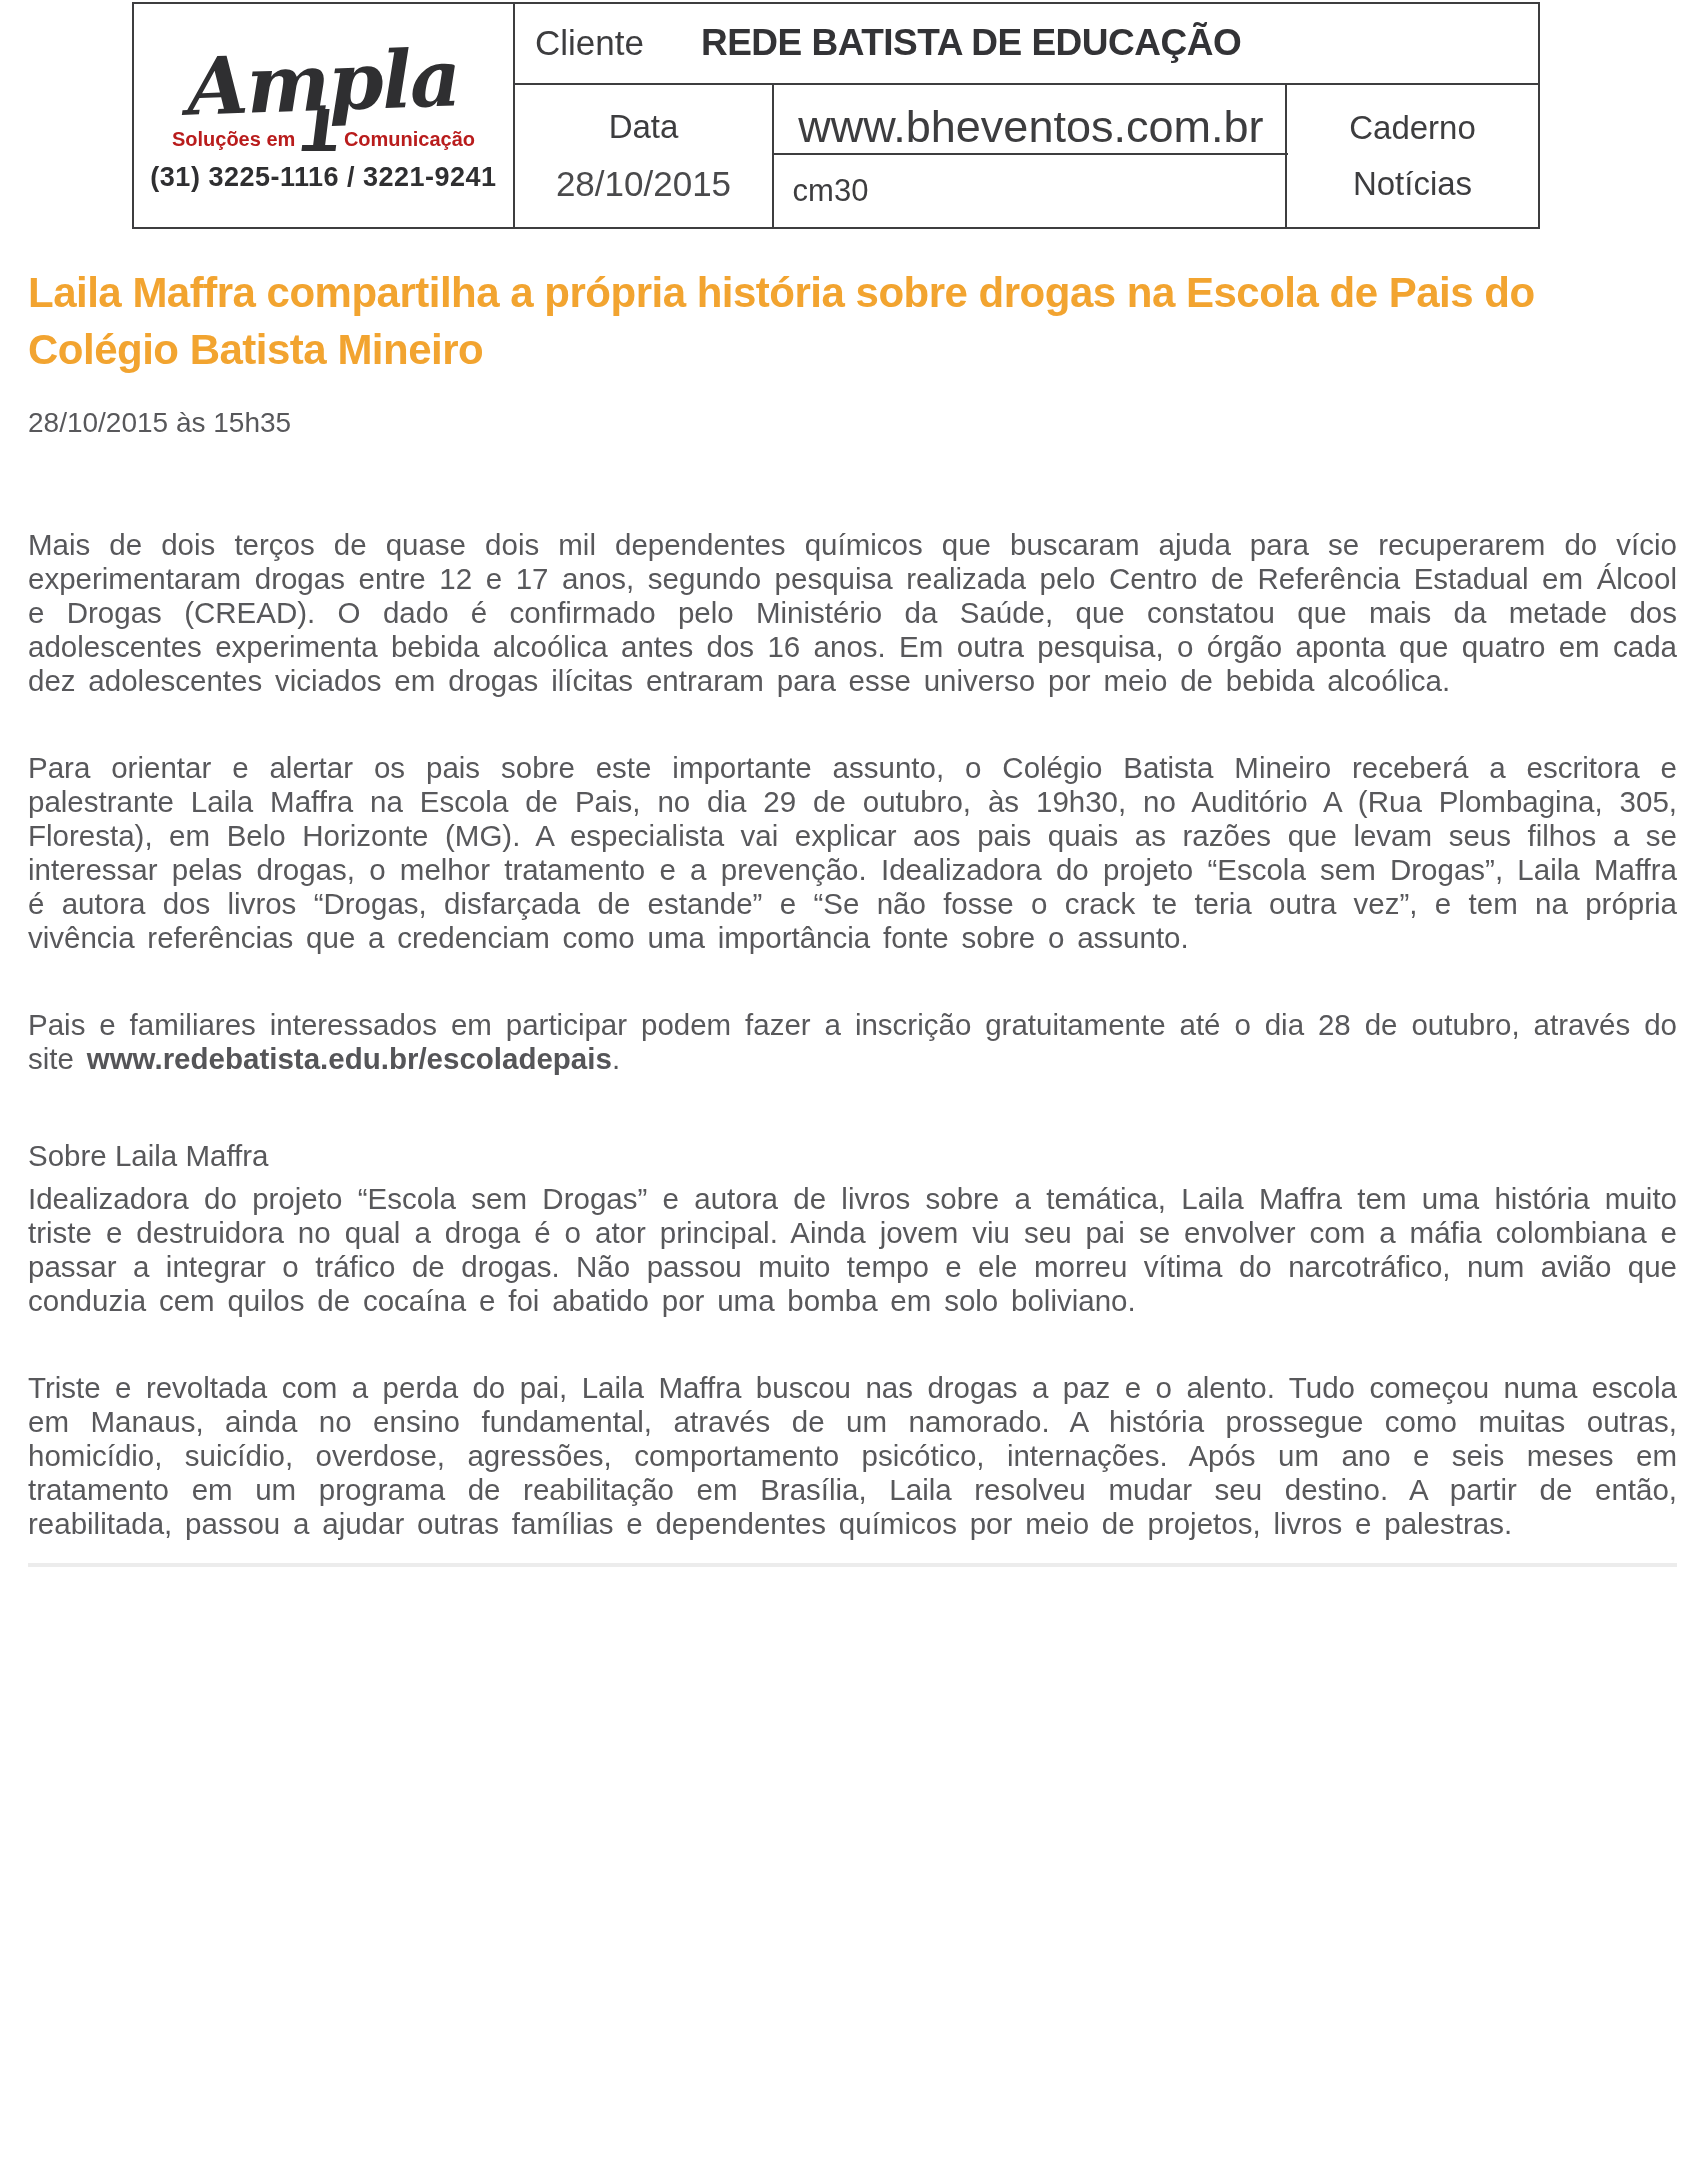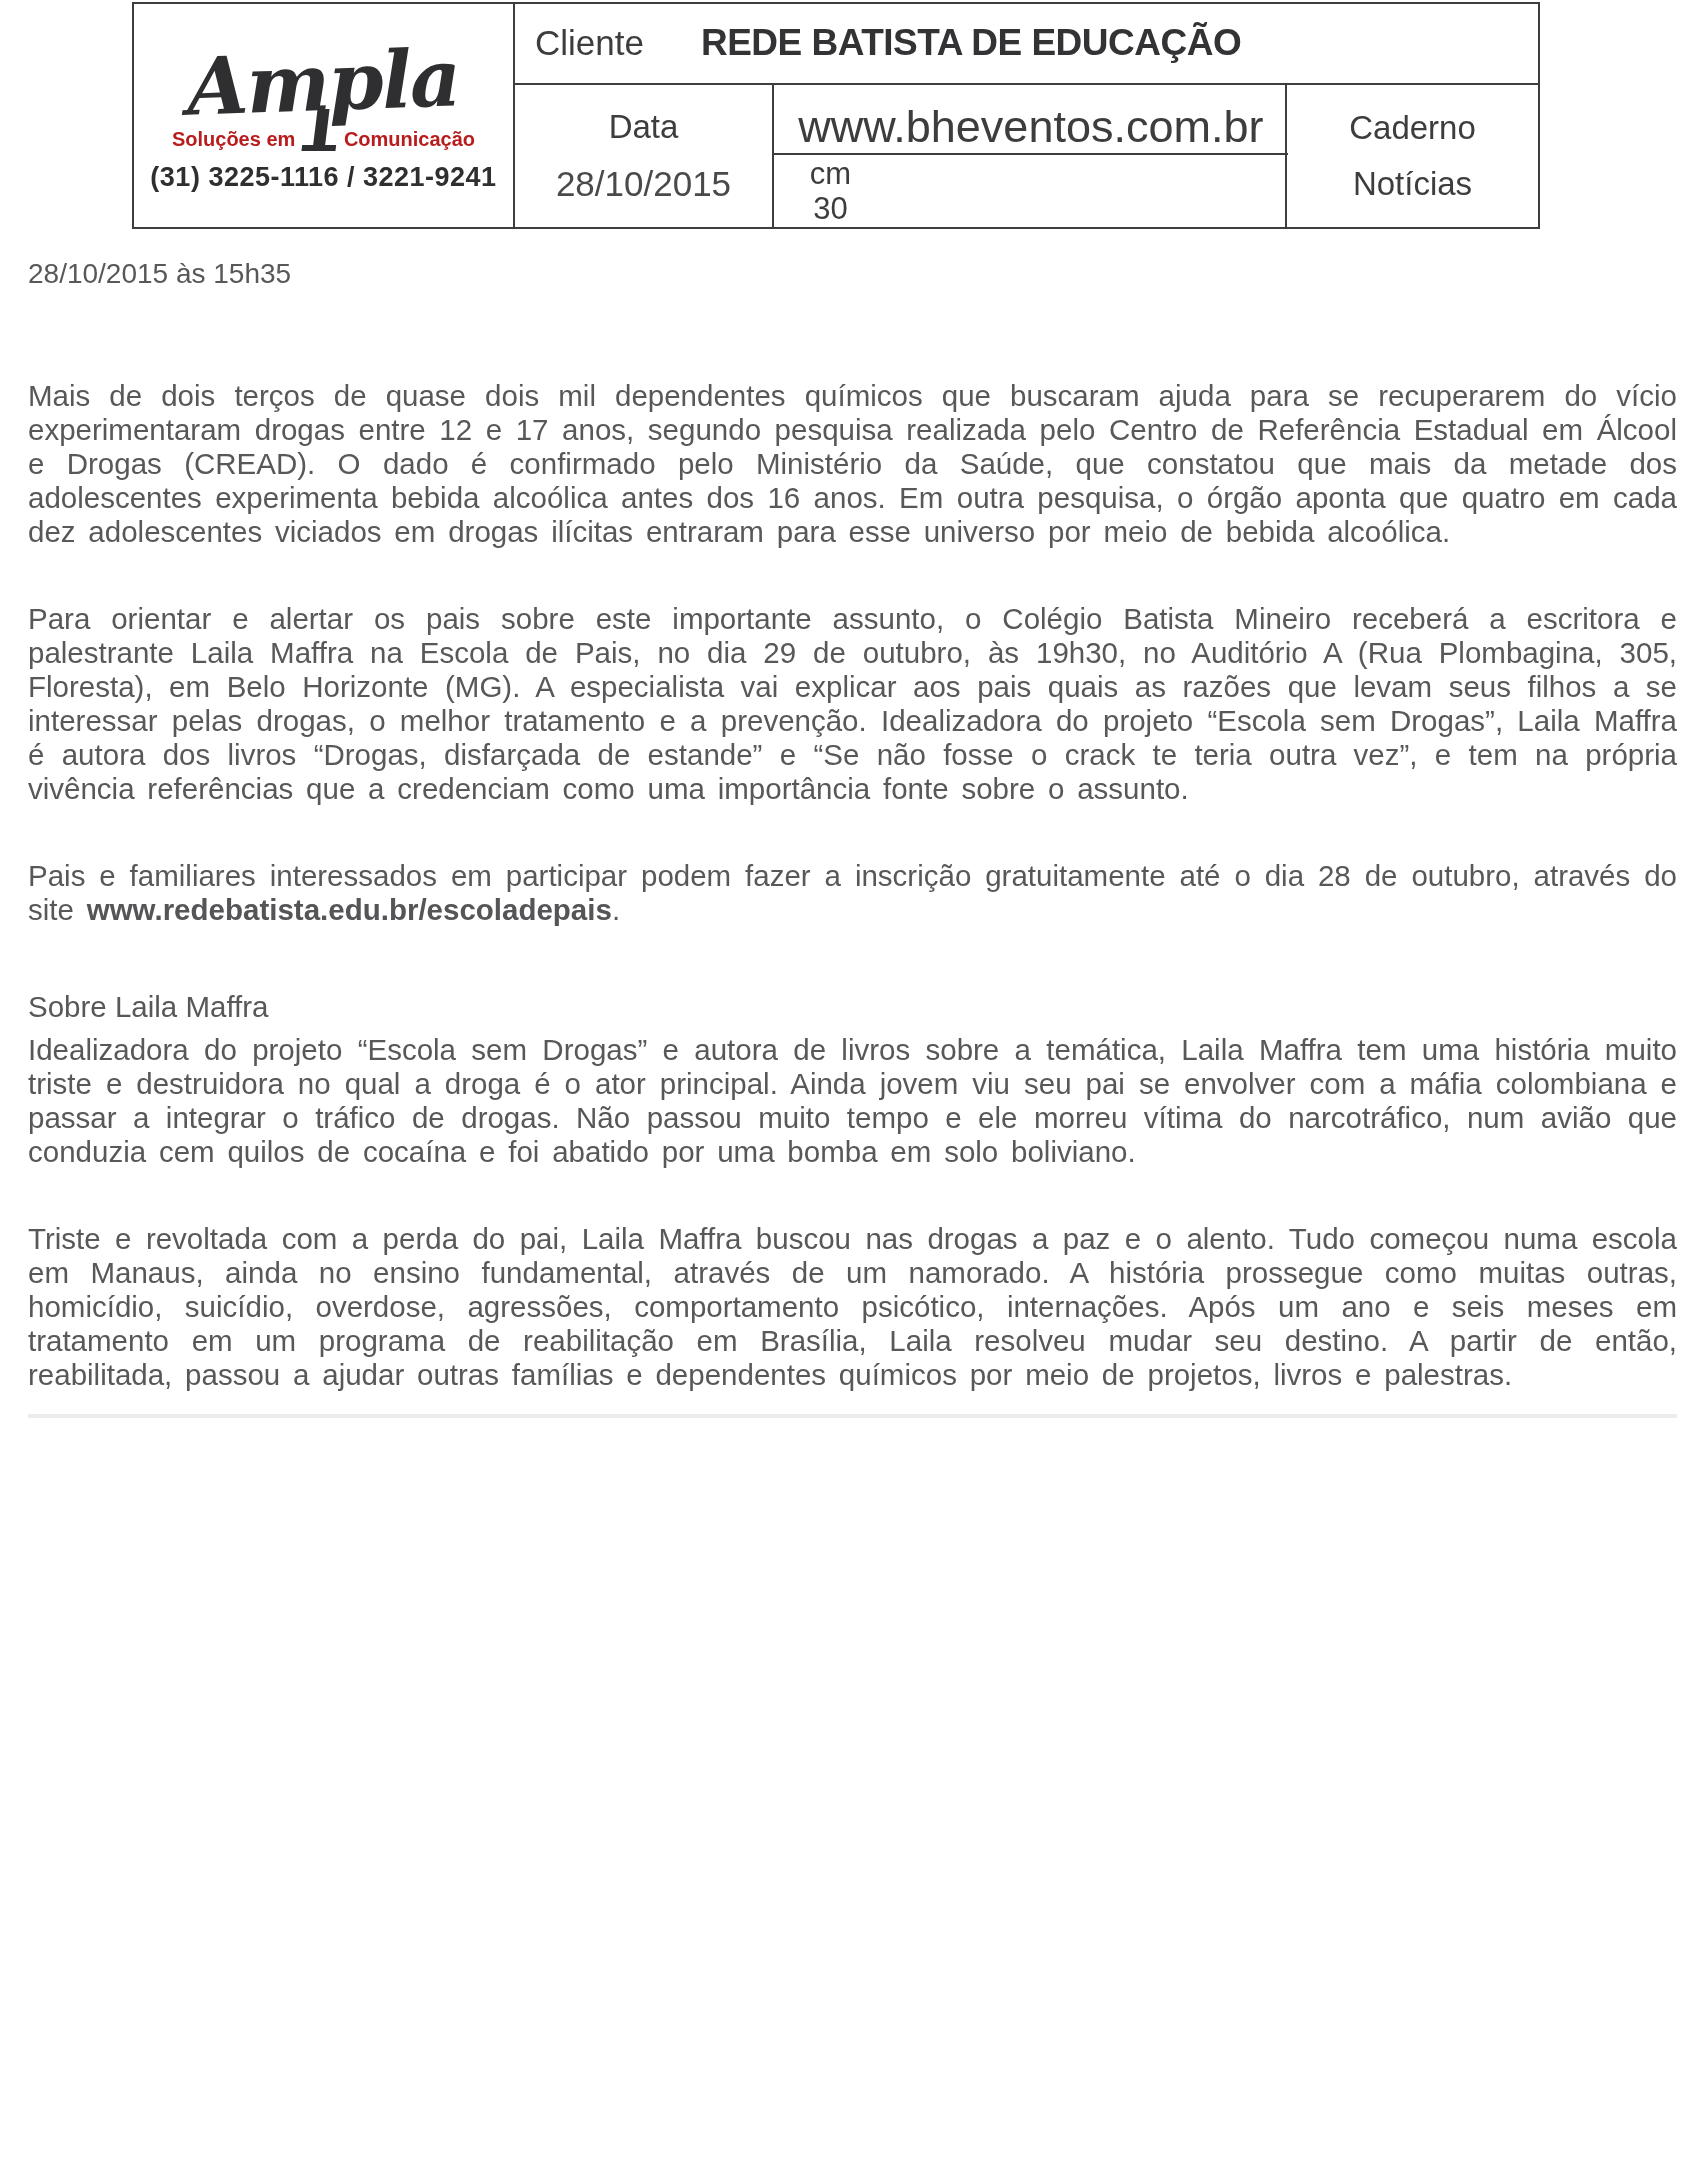--- a/index.html
+++ b/index.html
@@ -76,21 +76,21 @@
     margin-top:16px;
   }
   .mid-bottom { display:flex; }
   .pagina-cell {
     flex:1; border-right:2.8px solid #3d3d3f;
     display:flex; align-items:center;
     font-size:33px; padding-left:31px;
   }
   .cm-cell {
     width:113px;
-    display:flex; flex-direction:column; align-items:center; justify-content:center;
+    display:flex; flex-direction:row; align-items:center; justify-content:center;
     font-size:31px; line-height:35px;
   }
 
   .caderno-cell {
     width:253px; border-left:2.8px solid #3d3d3f; margin-left:-2.8px;
     display:flex; flex-direction:column; align-items:center; justify-content:space-evenly;
     font-size:33px; padding:5.5px 0;
   }
 
   
@@ -154,20 +154,21 @@
       </div>
       <div class="caderno-cell">
         <span>Caderno</span>
         <span>Notícias</span>
       </div>
     </div>
   </div>
 </div>
 
 <div class="article">
+  <h1 class="article-title">Laila Maffra compartilha a própria história sobre drogas na Escola de Pais do Colégio Batista Mineiro</h1>
   <div class="article-timestamp">28/10/2015 às 15h35</div>
 
   <p class="para">Mais de dois terços de quase dois mil dependentes químicos que buscaram ajuda para se recuperarem do vício experimentaram drogas entre 12 e 17 anos, segundo pesquisa realizada pelo Centro de Referência Estadual em Álcool e Drogas (CREAD). O dado é confirmado pelo Ministério da Saúde, que constatou que mais da metade dos adolescentes experimenta bebida alcoólica antes dos 16 anos. Em outra pesquisa, o órgão aponta que quatro em cada dez adolescentes viciados em drogas ilícitas entraram para esse universo por meio de bebida alcoólica.</p>
 
   <p class="para">Para orientar e alertar os pais sobre este importante assunto, o Colégio Batista Mineiro receberá a escritora e palestrante Laila Maffra na Escola de Pais, no dia 29 de outubro, às 19h30, no Auditório A (Rua Plombagina, 305, Floresta), em Belo Horizonte (MG). A especialista vai explicar aos pais quais as razões que levam seus filhos a se interessar pelas drogas, o melhor tratamento e a prevenção. Idealizadora do projeto “Escola sem Drogas”, Laila Maffra é autora dos livros “Drogas, disfarçada de estande” e “Se não fosse o crack te teria outra vez”, e tem na própria vivência referências que a credenciam como uma importância fonte sobre o assunto.</p>
 
   <p class="para"><span>Pais e familiares interessados em participar podem fazer a inscrição gratuitamente até o dia 28 de outubro, através do site </span><span class="bold-link">www.redebatista.edu.br/escoladepais</span><span>.</span></p>
 
   <div>
     <div class="sobre-heading">Sobre Laila Maffra</div>

